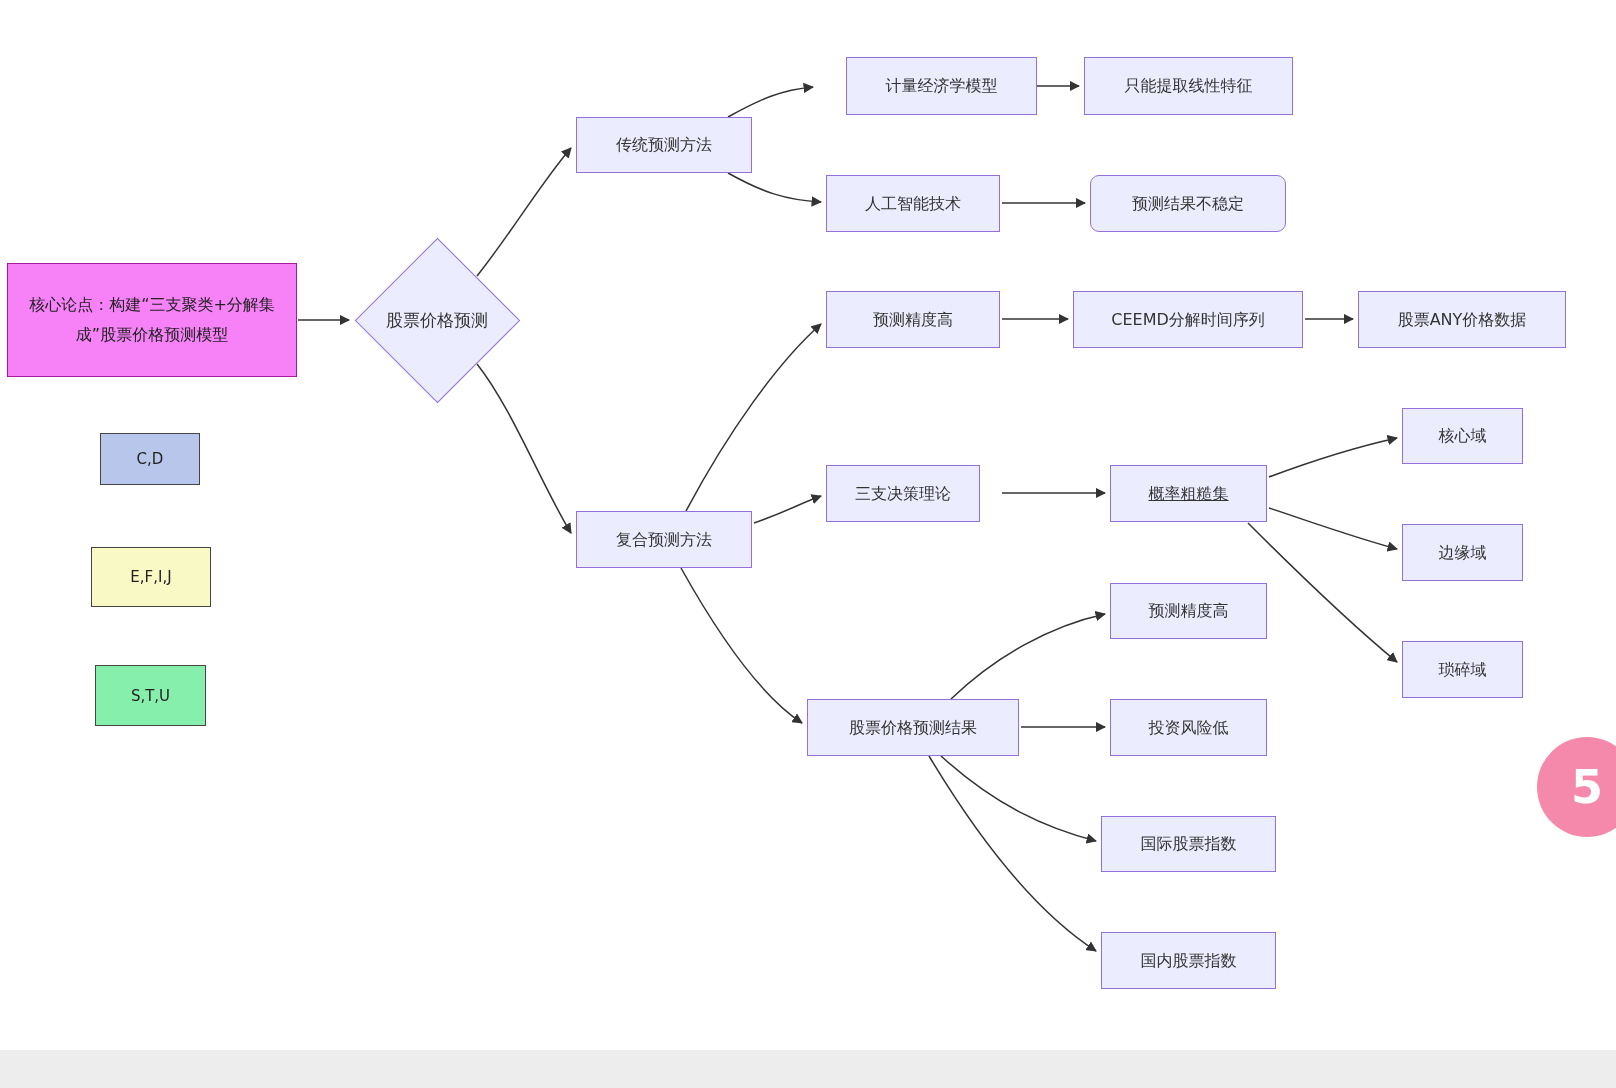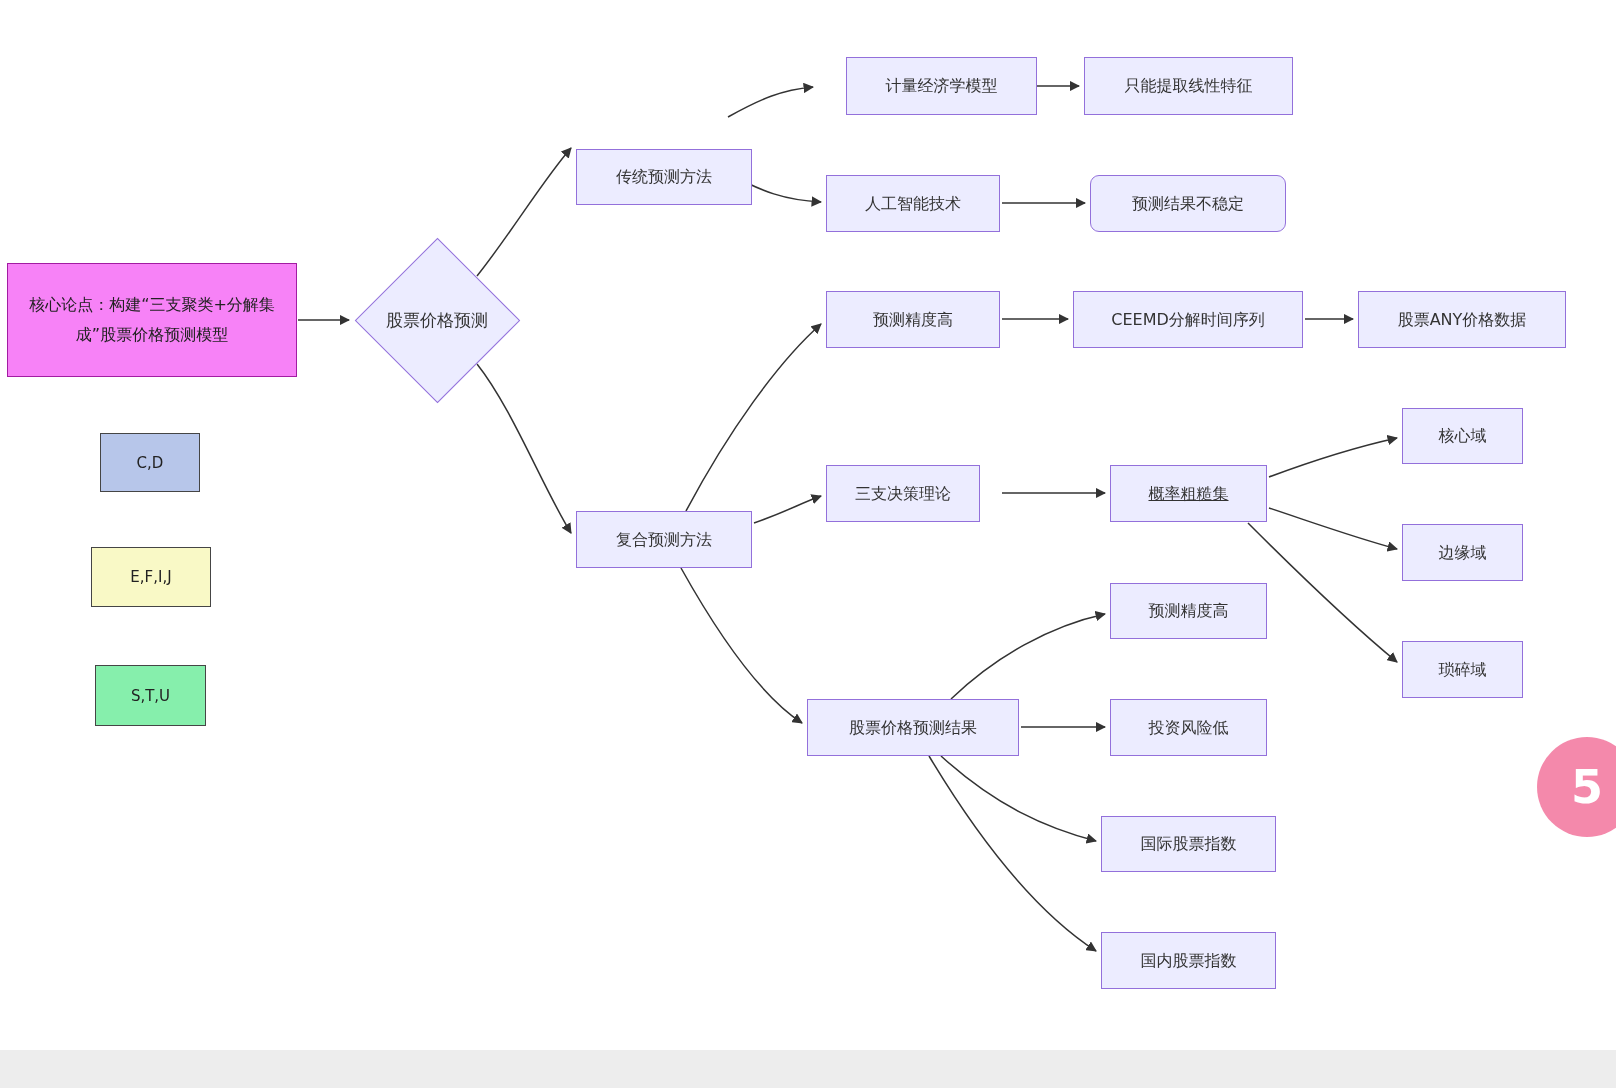--- a/index.html
+++ b/index.html
@@ -85,41 +85,41 @@
     </g>
   </svg>
 
   <div class="node root-node" style="left:7px; top:263px; width:290px; height:114px;">核心论点：构建“三支聚类+分解集成”股票价格预测模型</div>
 
   <div class="diamond-wrap">
     <div class="diamond-shape"></div>
     <div class="diamond-label">股票价格预测</div>
   </div>
 
-  <div class="node" style="left:576px; top:117px; width:176px; height:56px;margin-top:32px;">传统预测方法</div>
+  <div class="node" style="left:576px; top:117px; width:176px; height:56px;">传统预测方法</div>
   <div class="node" style="left:818px; top:57px; width:191px; height:58px;margin-left:28px;">计量经济学模型</div>
   <div class="node" style="left:1084px; top:57px; width:209px; height:58px;">只能提取线性特征</div>
   <div class="node" style="left:826px; top:175px; width:174px; height:57px;">人工智能技术</div>
   <div class="node" style="left:1090px; top:175px; width:196px; height:57px;border-radius:9px;">预测结果不稳定</div>
   <div class="node" style="left:576px; top:511px; width:176px; height:57px;">复合预测方法</div>
   <div class="node" style="left:826px; top:291px; width:174px; height:57px;">预测精度高</div>
   <div class="node" style="left:1073px; top:291px; width:230px; height:57px;">CEEMD分解时间序列</div>
   <div class="node" style="left:1358px; top:291px; width:208px; height:57px;">股票ANY价格数据</div>
   <div class="node" style="left:826px; top:465px; width:154px; height:57px;">三支决策理论</div>
   <div class="node" style="left:1110px; top:465px; width:157px; height:57px;text-decoration:underline;">概率粗糙集</div>
   <div class="node" style="left:1402px; top:408px; width:121px; height:56px;">核心域</div>
   <div class="node" style="left:1402px; top:524px; width:121px; height:57px;">边缘域</div>
   <div class="node" style="left:1402px; top:641px; width:121px; height:57px;">琐碎域</div>
   <div class="node" style="left:1110px; top:583px; width:157px; height:56px;">预测精度高</div>
   <div class="node" style="left:807px; top:699px; width:212px; height:57px;">股票价格预测结果</div>
   <div class="node" style="left:1110px; top:699px; width:157px; height:57px;">投资风险低</div>
   <div class="node" style="left:1101px; top:816px; width:175px; height:56px;">国际股票指数</div>
   <div class="node" style="left:1101px; top:932px; width:175px; height:57px;">国内股票指数</div>
 
-  <div class="legend-item legend-cd" style="left:100px; top:433px; width:100px; height:59px;">C,D</div>
+  <div class="legend-item legend-cd" style="left:100px; top:433px; width:100px; height:52px;">C,D</div>
   <div class="legend-item legend-efij" style="left:91px; top:547px; width:120px; height:60px;">E,F,I,J</div>
   <div class="legend-item legend-stu" style="left:95px; top:665px; width:111px; height:61px;">S,T,U</div>
 
   <div class="floating-badge">
     <span>5</span>
   </div>
 
   <div class="bottom-bar"></div>
 
 </div>

